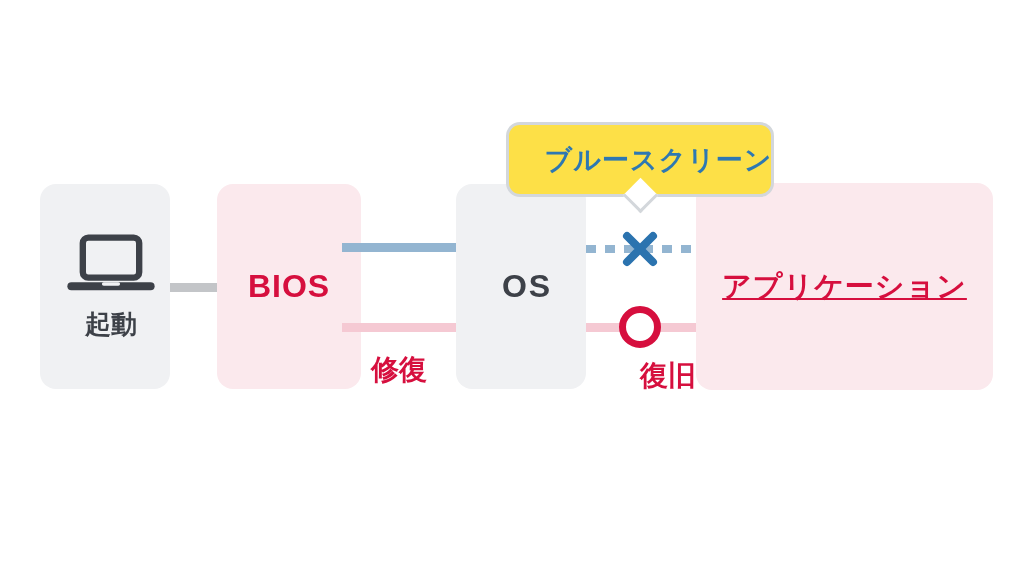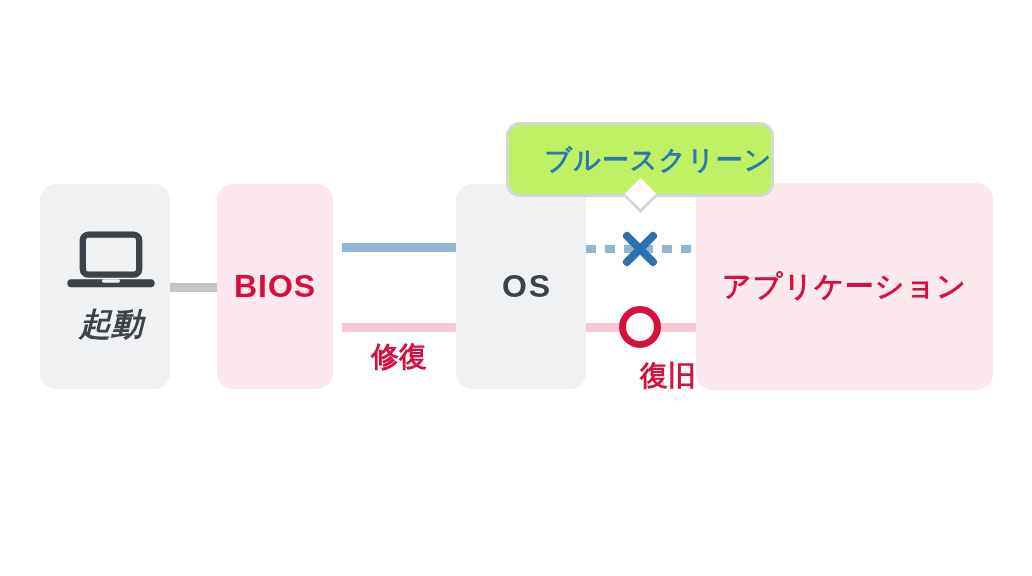--- a/index.html
+++ b/index.html
@@ -20,27 +20,27 @@
     box-sizing:border-box;
   }
   .node--gray{background:var(--box-gray,#f0f1f3);padding-left:12px;}
   .node--pink{background:var(--box-pink,#fbe9ed);}
   .node-label{
     font-weight:bold;
     line-height:1.1;
     white-space:nowrap;
   }
   #node-boot{left:40px;top:184px;width:130px;height:205px;}
-  #node-boot .node-label{font-size:32px;color:var(--dark,#3d4148);margin-top:16px;font-style:italic;}
-  #node-bios{left:217px;top:184px;width:116px;height:205px;}
+  #node-boot .node-label{font-size:26px;color:var(--dark,#3d4148);margin-top:16px;}
+  #node-bios{left:217px;top:184px;width:144px;height:205px;}
   #node-bios .node-label{font-size:32px;color:var(--crimson,#d60f3e);letter-spacing:1px;}
   #node-os{left:456px;top:184px;width:130px;height:205px;}
   #node-os .node-label{font-size:32px;color:var(--dark,#3d4148);letter-spacing:2px;}
   #node-app{left:696px;top:183px;width:297px;height:207px;}
-  #node-app .node-label{font-size:29px;color:var(--crimson,#d60f3e);letter-spacing:1px;}
+  #node-app .node-label{font-size:29px;color:var(--crimson,#d60f3e);letter-spacing:1px;text-decoration:underline;}
 
   .laptop-icon{color:var(--dark,#3d4148);display:block;}
 
   
   .line{position:absolute;}
   #connector-boot-bios{left:170px;top:283px;width:47px;height:9px;background:var(--gray-line,#c3c5c8);}
   #edge-failure-left{left:342px;top:243px;width:114px;height:9px;background:var(--blue-light,#93b5d1);}
   #edge-repair-left{left:342px;top:323px;width:114px;height:9px;background:var(--pink-line,#f5c9d3);}
   #edge-failure-right{
     left:586px;top:245px;width:110px;height:8px;
@@ -60,28 +60,28 @@
     background:#fff;z-index:3;
   }
 
   
   .edge-label{
     position:absolute;
     font-weight:bold;font-size:28px;line-height:1;
     color:var(--crimson,#d60f3e);
     text-align:center;white-space:nowrap;
   }
-  #label-repair{left:342px;top:343px;width:114px;}
+  #label-repair{left:342px;top:356px;width:114px;}
   #label-recover{left:586px;top:362px;width:110px;text-align:right;}
 
   
   .callout{
     position:absolute;left:506px;top:122px;width:268px;height:75px;
     box-sizing:border-box;
-    background:#bef264;
+    background:#fde047;
     border:3px solid var(--bubble-border,#d3d7db);
     border-radius:14px;
     display:flex;align-items:center;justify-content:center;
     z-index:4;
     padding-left:37px;
   }
   .callout-text{
     font-weight:bold;font-size:27px;letter-spacing:1px;
     color:var(--bubble-text,#2e78b2);white-space:nowrap;
   }

